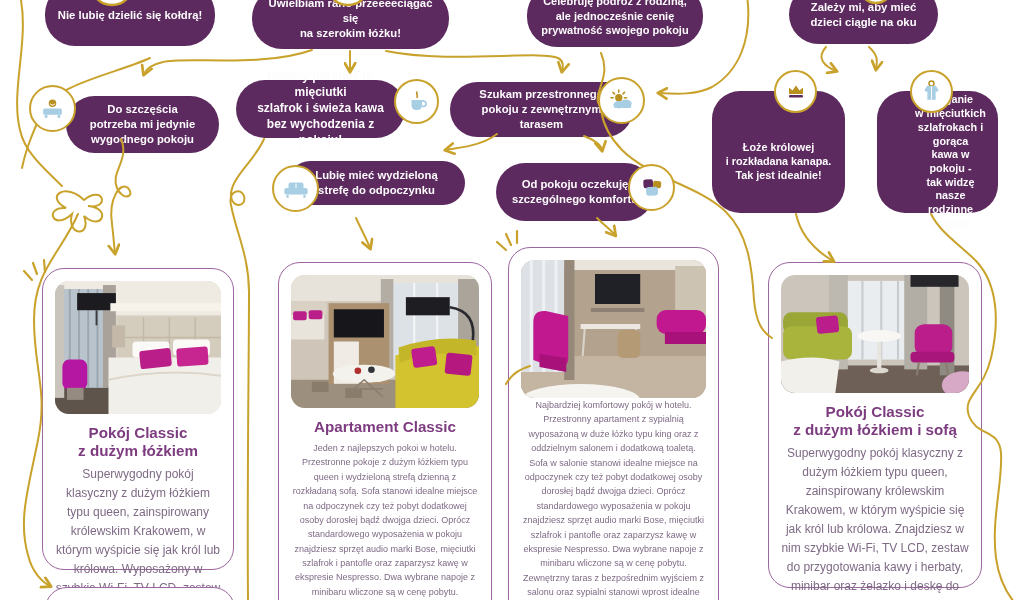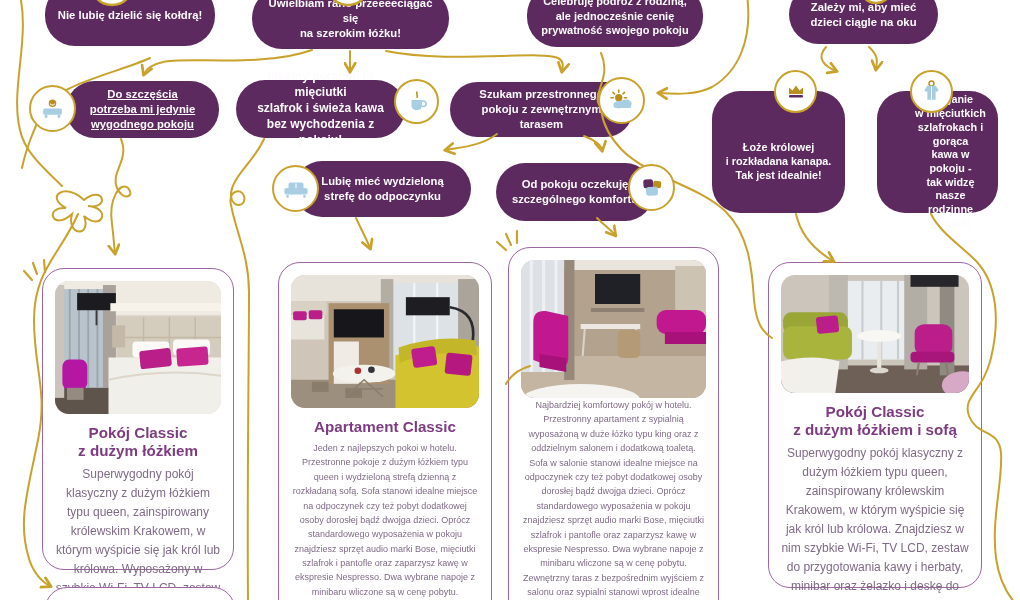--- a/index.html
+++ b/index.html
@@ -81,41 +81,41 @@
 
   <div class="pill" style="left:45px;top:-16px;width:170px;height:62px;">Nie lubię dzielić się kołdrą!</div>
   <div class="pill" style="left:252px;top:-12px;width:197px;height:61px;">Uwielbiam rano przeeeeciągać się
 na szerokim łóżku!</div>
   <div class="pill" style="left:527px;top:-15px;width:176px;height:62px;font-size:11px;">Celebruję podróż z rodziną,
 ale jednocześnie cenię
 prywatność swojego pokoju</div>
   <div class="pill" style="left:789px;top:-15px;width:149px;height:59px;">Zależy mi, aby mieć
 dzieci ciągle na oku</div>
 
-  <div class="pill" style="left:66px;top:81px;width:153px;height:57px;text-decoration:underline;">Do szczęścia
+  <div class="pill" style="left:66px;top:96px;width:153px;height:57px;">Do szczęścia
 potrzeba mi jedynie
 wygodnego pokoju</div>
   <div class="pill" style="left:236px;top:80px;width:169px;height:58px;font-size:12px;">Idealny poranek to mięciutki
 szlafrok i świeża kawa
 bez wychodzenia z pokoju!</div>
   <div class="pill" style="left:450px;top:82px;width:183px;height:55px;">Szukam przestronnego
 pokoju z zewnętrznym
 tarasem</div>
 
   <div class="pill tall" style="left:712px;top:91px;width:133px;height:122px;">Łoże królowej
 i rozkładana kanapa.
 Tak jest idealnie!</div>
   <div class="pill tall" style="left:877px;top:91px;width:121px;height:122px;padding-left:36px;">Bieganie
 w mięciutkich
 szlafrokach i gorąca
 kawa w pokoju -
 tak widzę nasze
 rodzinne poranki</div>
 
-  <div class="pill" style="left:294px;top:161px;width:177px;height:56px;">Lubię mieć wydzieloną
+  <div class="pill" style="left:288px;top:161px;width:177px;height:44px;">Lubię mieć wydzieloną
 strefę do odpoczynku</div>
   <div class="pill" style="left:496px;top:163px;width:158px;height:58px;">Od pokoju oczekuję
 szczególnego komfortu</div>
 
   <div class="badge" style="left:29px;top:85px;width:47px;height:47px;">
     <svg width="27" height="27" viewBox="0 0 26 26">
       <circle cx="13" cy="8" r="3.6" fill="#b8901f"></circle>
       <path d="M10.8,8.3 a2.4,2.4 0 0 0 4.4,0" stroke="#fff" stroke-width="1" fill="none"></path>
       <rect x="4" y="13" width="18" height="6" rx="1.5" fill="#a7cee3"></rect>
       <rect x="5.5" y="19" width="2.6" height="3" fill="#a7cee3"></rect>

